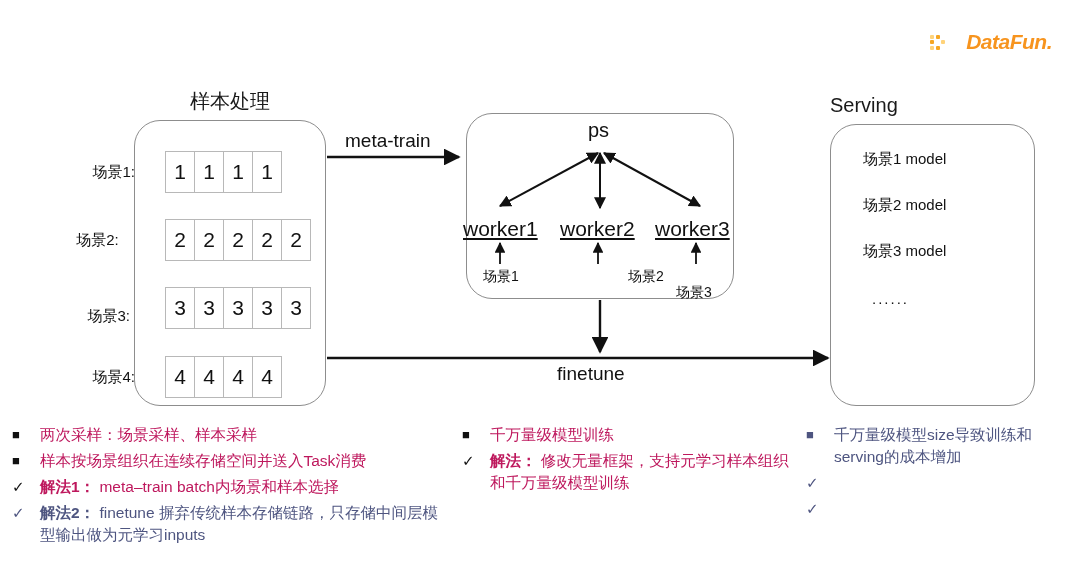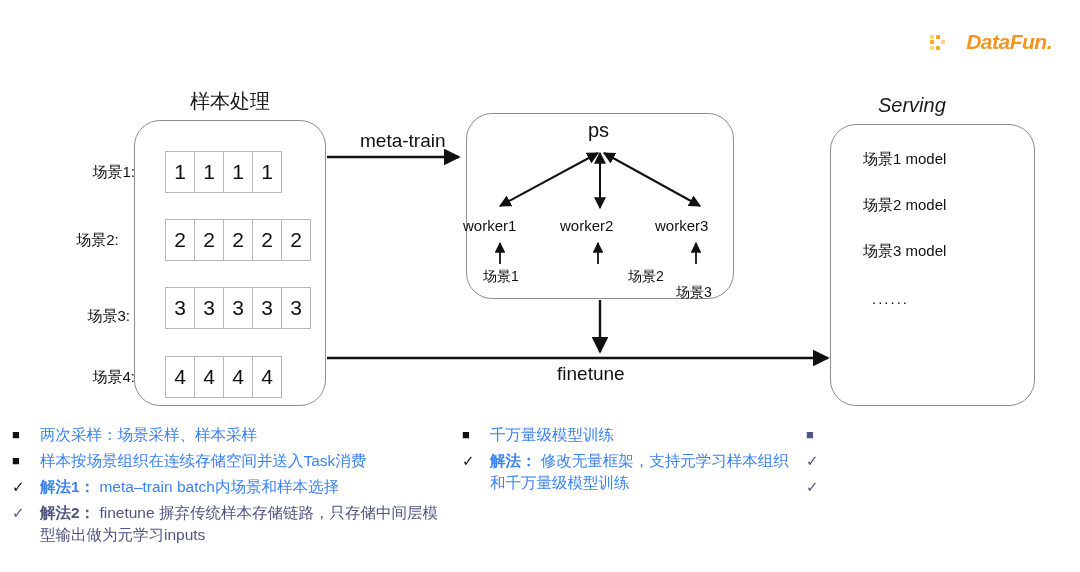--- a/index.html
+++ b/index.html
@@ -54,21 +54,21 @@
     border:1px solid #b8b8b8;
     margin-left:-1px;
     display:flex; align-items:center; justify-content:center;
     font-size:21px; color:#111; background:#fff;
   }
   .cells .cell:first-child { margin-left:0; }
 
   
   .node { position:absolute; white-space:nowrap; color:#111; }
   .node.ps { font-size:20px; }
-  .node.worker { font-size:15px; }
+  .node.worker { font-size:21px;text-decoration:underline; }
   .node.scene { font-size:14px; }
 
   
   .serve-item { position:absolute; font-size:15px; color:#111; white-space:nowrap; }
   .dots6 { position:absolute; font-size:15px; color:#111; letter-spacing:2px; }
 
   
   .edge-label { position:absolute; font-size:19px; color:#111; white-space:nowrap; }
 
   
@@ -80,21 +80,21 @@
     position:relative;
     display:flex; align-items:flex-start;
     font-size:15.5px; line-height:22px;
     margin-bottom:4px;
   }
   .bline .mk {
     flex:0 0 28px; text-align:left;
     font-size:13px; line-height:22px; color:#111;
   }
   .bline .mk.check { font-size:15px; }
-  .bline .tx { flex:1; color:#3b82f6; }
+  .bline .tx { flex:1; color:#be185d; }
   .bline .tx b { font-weight:700; }
   .bline.accent .mk, .bline.accent .tx { color:#4e5580; }
   .col3 .bline .mk, .col3 .bline .tx { color:#4e5580; }
 </style>
 </head>
 <body>
 
 <div id="slide">
 
 
@@ -107,21 +107,21 @@
         <i class="off"></i>
         <i class="pale"></i>
       <i class="pale"></i>
         <i></i>
         <i class="off"></i>
     </span>
     <span class="word">DataFun.</span>
   </div>
 
   <div class="caption" style="left:190px; top:88px;">样本处理</div>
-  <div class="caption" style="left:878px; top:94px;font-style:italic;">Serving</div>
+  <div class="caption" style="left:830px; top:94px;">Serving</div>
 
   <div class="panel" style="left:134px; top:120px; width:192px; height:286px;"></div>
 
   <div class="row-label" style="left:60px; top:163px; width:75px;">场景1:</div>
   <div class="cells" style="left:165px; top:151px;">
     <div class="cell">1</div>
     <div class="cell">1</div>
     <div class="cell">1</div>
     <div class="cell">1</div>
   </div>
@@ -162,21 +162,21 @@
   <div class="node scene" style="left:483px; top:268px;">场景1</div>
   <div class="node scene" style="left:580px; top:268px;margin-left:48px;">场景2</div>
   <div class="node scene" style="left:676px; top:268px;margin-top:16px;">场景3</div>
 
   <div class="panel" style="left:830px; top:124px; width:205px; height:282px;"></div>
   <div class="serve-item" style="left:863px; top:150px;">场景1 model</div>
   <div class="serve-item" style="left:863px; top:196px;">场景2 model</div>
   <div class="serve-item" style="left:863px; top:242px;">场景3 model</div>
   <div class="dots6" style="left:872px; top:290px;">......</div>
 
-  <div class="edge-label" style="left:360px; top:130px;">meta-train</div>
+  <div class="edge-label" style="left:345px; top:130px;">meta-train</div>
   <div class="edge-label" style="left:557px; top:363px;">finetune</div>
 
   <svg class="wires" viewBox="0 0 1080 572">
     <defs>
       <marker id="ah" viewBox="0 0 10 10" refX="9" refY="5" markerWidth="7" markerHeight="7" orient="auto-start-reverse">
         <path d="M0,0 L10,5 L0,10 z" fill="#111"></path>
       </marker>
       <marker id="ahs" viewBox="0 0 10 10" refX="9" refY="5" markerWidth="6" markerHeight="6" orient="auto-start-reverse">
         <path d="M0,0 L10,5 L0,10 z" fill="#111"></path>
       </marker>
@@ -223,20 +223,21 @@
     </div>
     <div class="bline">
       <span class="mk check">✓</span>
       <span class="tx"><b>解法：</b><span> 修改无量框架，支持元学习样本组织和千万量级模型训练</span></span>
     </div>
   </div>
 
   <div class="bullets col3" style="left:806px; top:424px; width:262px;">
     <div class="bline accent">
       <span class="mk">■</span>
+      <span class="tx">千万量级模型size导致训练和serving的成本增加</span>
     </div>
     <div class="bline accent">
       <span class="mk check">✓</span>
     </div>
     <div class="bline accent">
       <span class="mk check">✓</span>
     </div>
   </div>
 
 </div>

